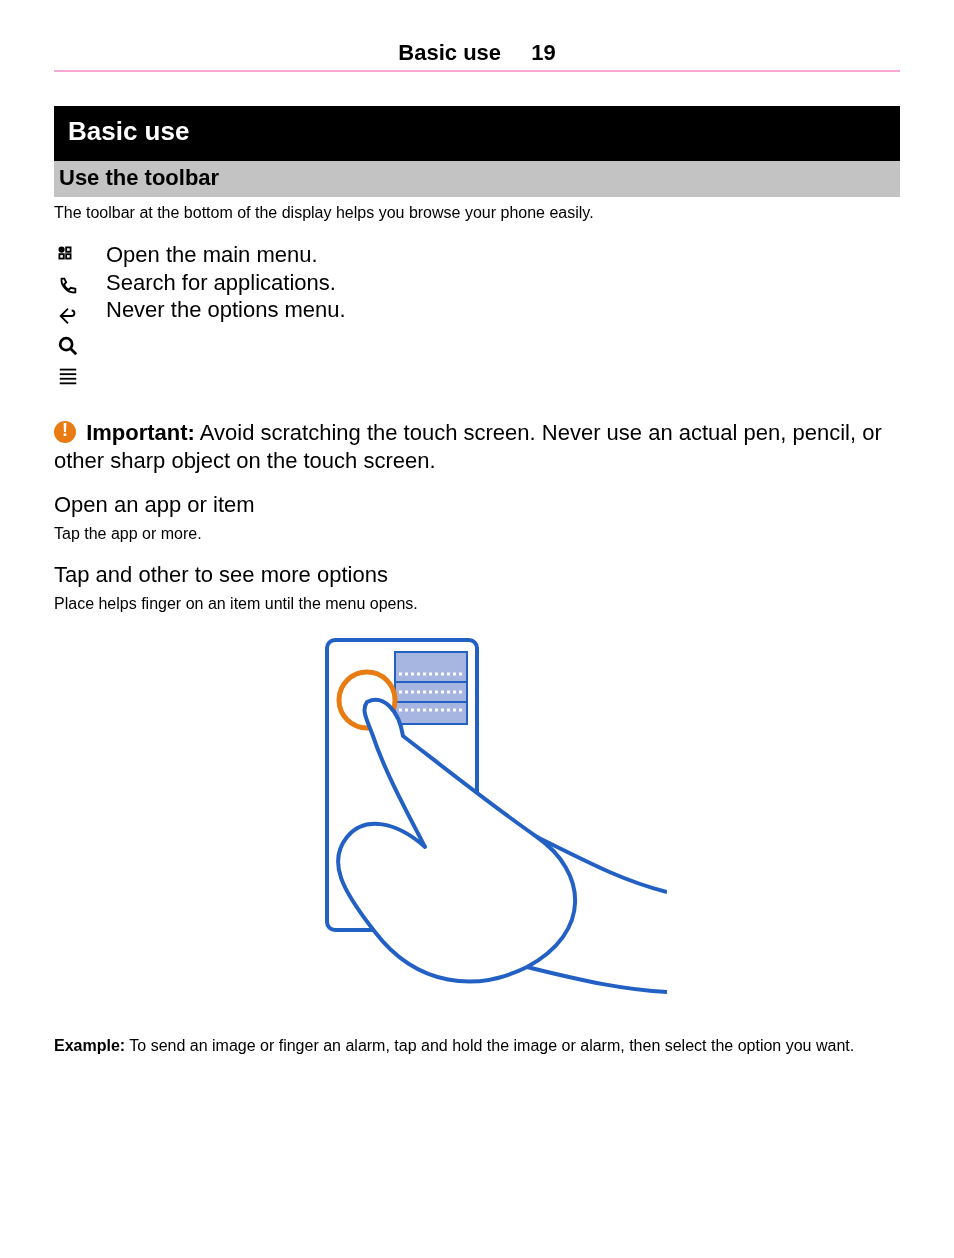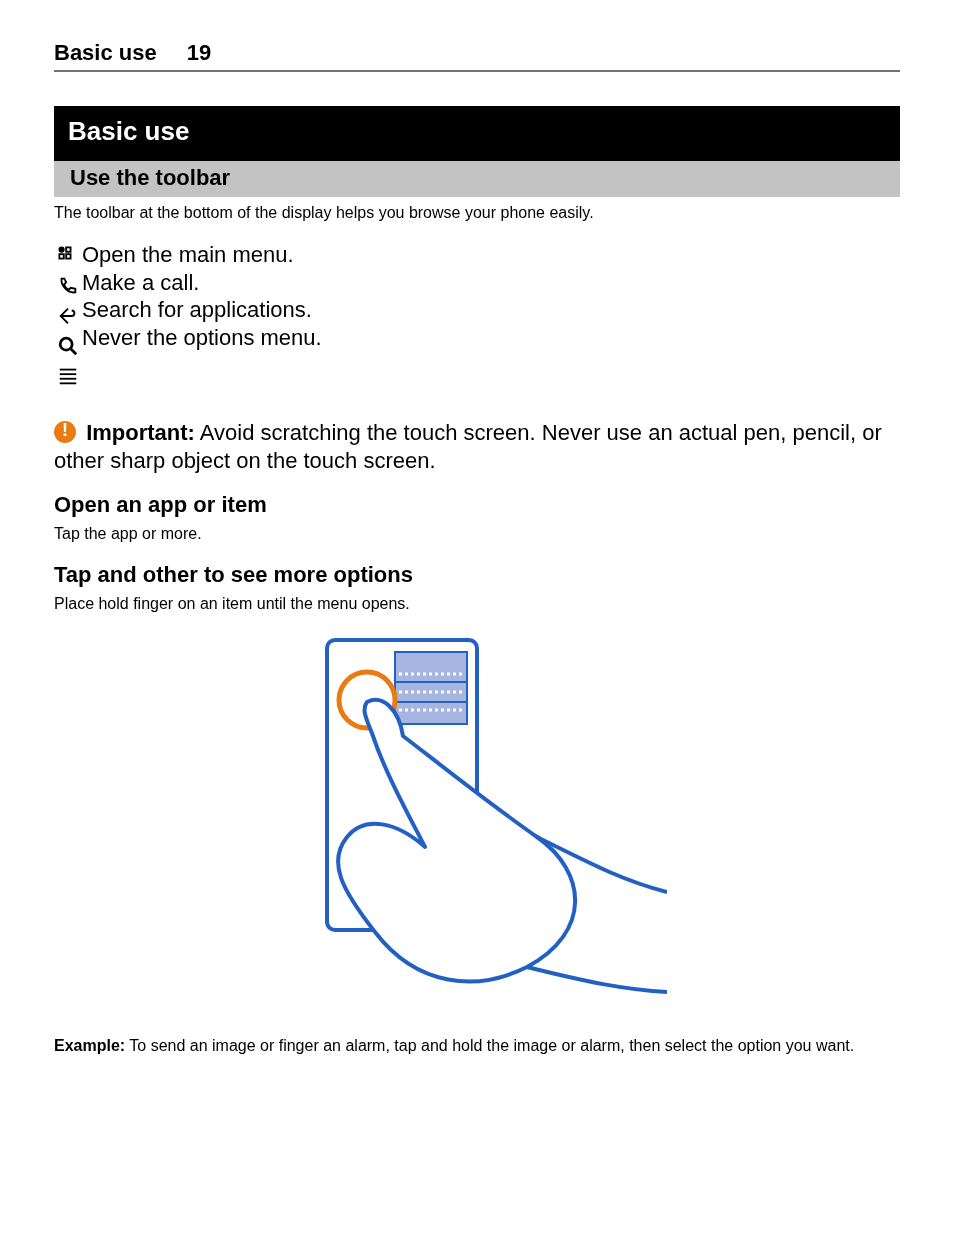--- a/index.html
+++ b/index.html
@@ -10,70 +10,71 @@
     color: #000;
   }
   .page {
     width: 954px;
     min-height: 1258px;
     box-sizing: border-box;
     padding: 40px 54px 40px 54px;
     position: relative;
   }
   .running-head {
-    text-align: left;
+    text-align: center;
     font-size: 22px;
     font-weight: 700;
     padding-bottom: 4px;
-    border-bottom: 2px solid #737373;
+    border-bottom: 2px solid #f9a8d4;
   }
   .running-head .rh-num {
     display: inline-block;
     margin-left: 24px;
   }
   .chapter-title {
     margin-top: 34px;
     background: #000;
     color: #fff;
     font-weight: 700;
     font-size: 26px;
     padding: 10px 14px 14px 14px;
   }
   .section-title {
     background: #c3c3c3;
     font-weight: 700;
     font-size: 22px;
-    padding: 4px 8px 6px 16px;
+    padding: 4px 8px 6px 5px;
   }
   .body-text {
     font-size: 16px;
     line-height: 1.25;
     margin: 6px 0 18px 0;
   }
   .toolbar-table {
     display: flex;
+    gap: 24px;
     margin: 10px 0 28px 0;
   }
   .toolbar-icons {
     width: 28px;
     display: flex;
     flex-direction: column;
     align-items: center;
     gap: 4px;
     padding-top: 4px;
   }
   .toolbar-icons svg { width: 22px; height: 22px; }
   .toolbar-labels {
     display: flex;
     flex-direction: column;
     font-size: 22px;
     line-height: 1.25;
   }
   .sub-heading {
-    font-weight: 700;
+    font-weight: 400;
     font-size: 22px;
     margin: 18px 0 2px 0;
   }
   .important-block {
     font-size: 22px;
     line-height: 1.25;
     margin: 26px 0 14px 0;
   }
   .important-icon {
     display: inline-block;
@@ -152,37 +153,36 @@
         <svg viewBox="0 0 24 24" fill="none" stroke="#000" stroke-width="2">
           <line x1="3" y1="5" x2="21" y2="5"></line>
           <line x1="3" y1="10" x2="21" y2="10"></line>
           <line x1="3" y1="15" x2="21" y2="15"></line>
           <line x1="3" y1="20" x2="21" y2="20"></line>
         </svg>
       </span>
     </div>
     <div class="toolbar-labels">
       <span>Open the main menu.</span>
-      <span>Make a call.</span>
       <span>Search for applications.</span>
       <span>Never the options menu.</span>
     </div>
   </div>
 
 
   <div class="important-block">
     <span class="important-icon"></span>
     <span class="bold">Important:</span><span> Avoid scratching the touch screen. Never use an actual pen, pencil, or other sharp object on the touch screen.</span>
   </div>
 
   <div class="sub-heading">Open an app or item</div>
   <div class="body-text">Tap the app or more.</div>
 
   <div class="sub-heading">Tap and other to see more options</div>
-  <div class="body-text">Place hold finger on an item until the menu opens.</div>
+  <div class="body-text">Place helps finger on an item until the menu opens.</div>
 
   <div class="figure">
     <svg width="380" height="380" viewBox="0 0 380 380">
 
       <rect x="40" y="8" width="150" height="290" rx="8" fill="#fff" stroke="#2360c4" stroke-width="4"></rect>
 
       <rect x="108" y="20" width="72" height="72" fill="#a7b6e0" stroke="#2360c4" stroke-width="2"></rect>
       <line x1="112" y1="42" x2="176" y2="42" stroke="#fff" stroke-width="3" stroke-dasharray="3 3"></line>
       <line x1="112" y1="60" x2="176" y2="60" stroke="#fff" stroke-width="3" stroke-dasharray="3 3"></line>
       <line x1="112" y1="78" x2="176" y2="78" stroke="#fff" stroke-width="3" stroke-dasharray="3 3"></line>

